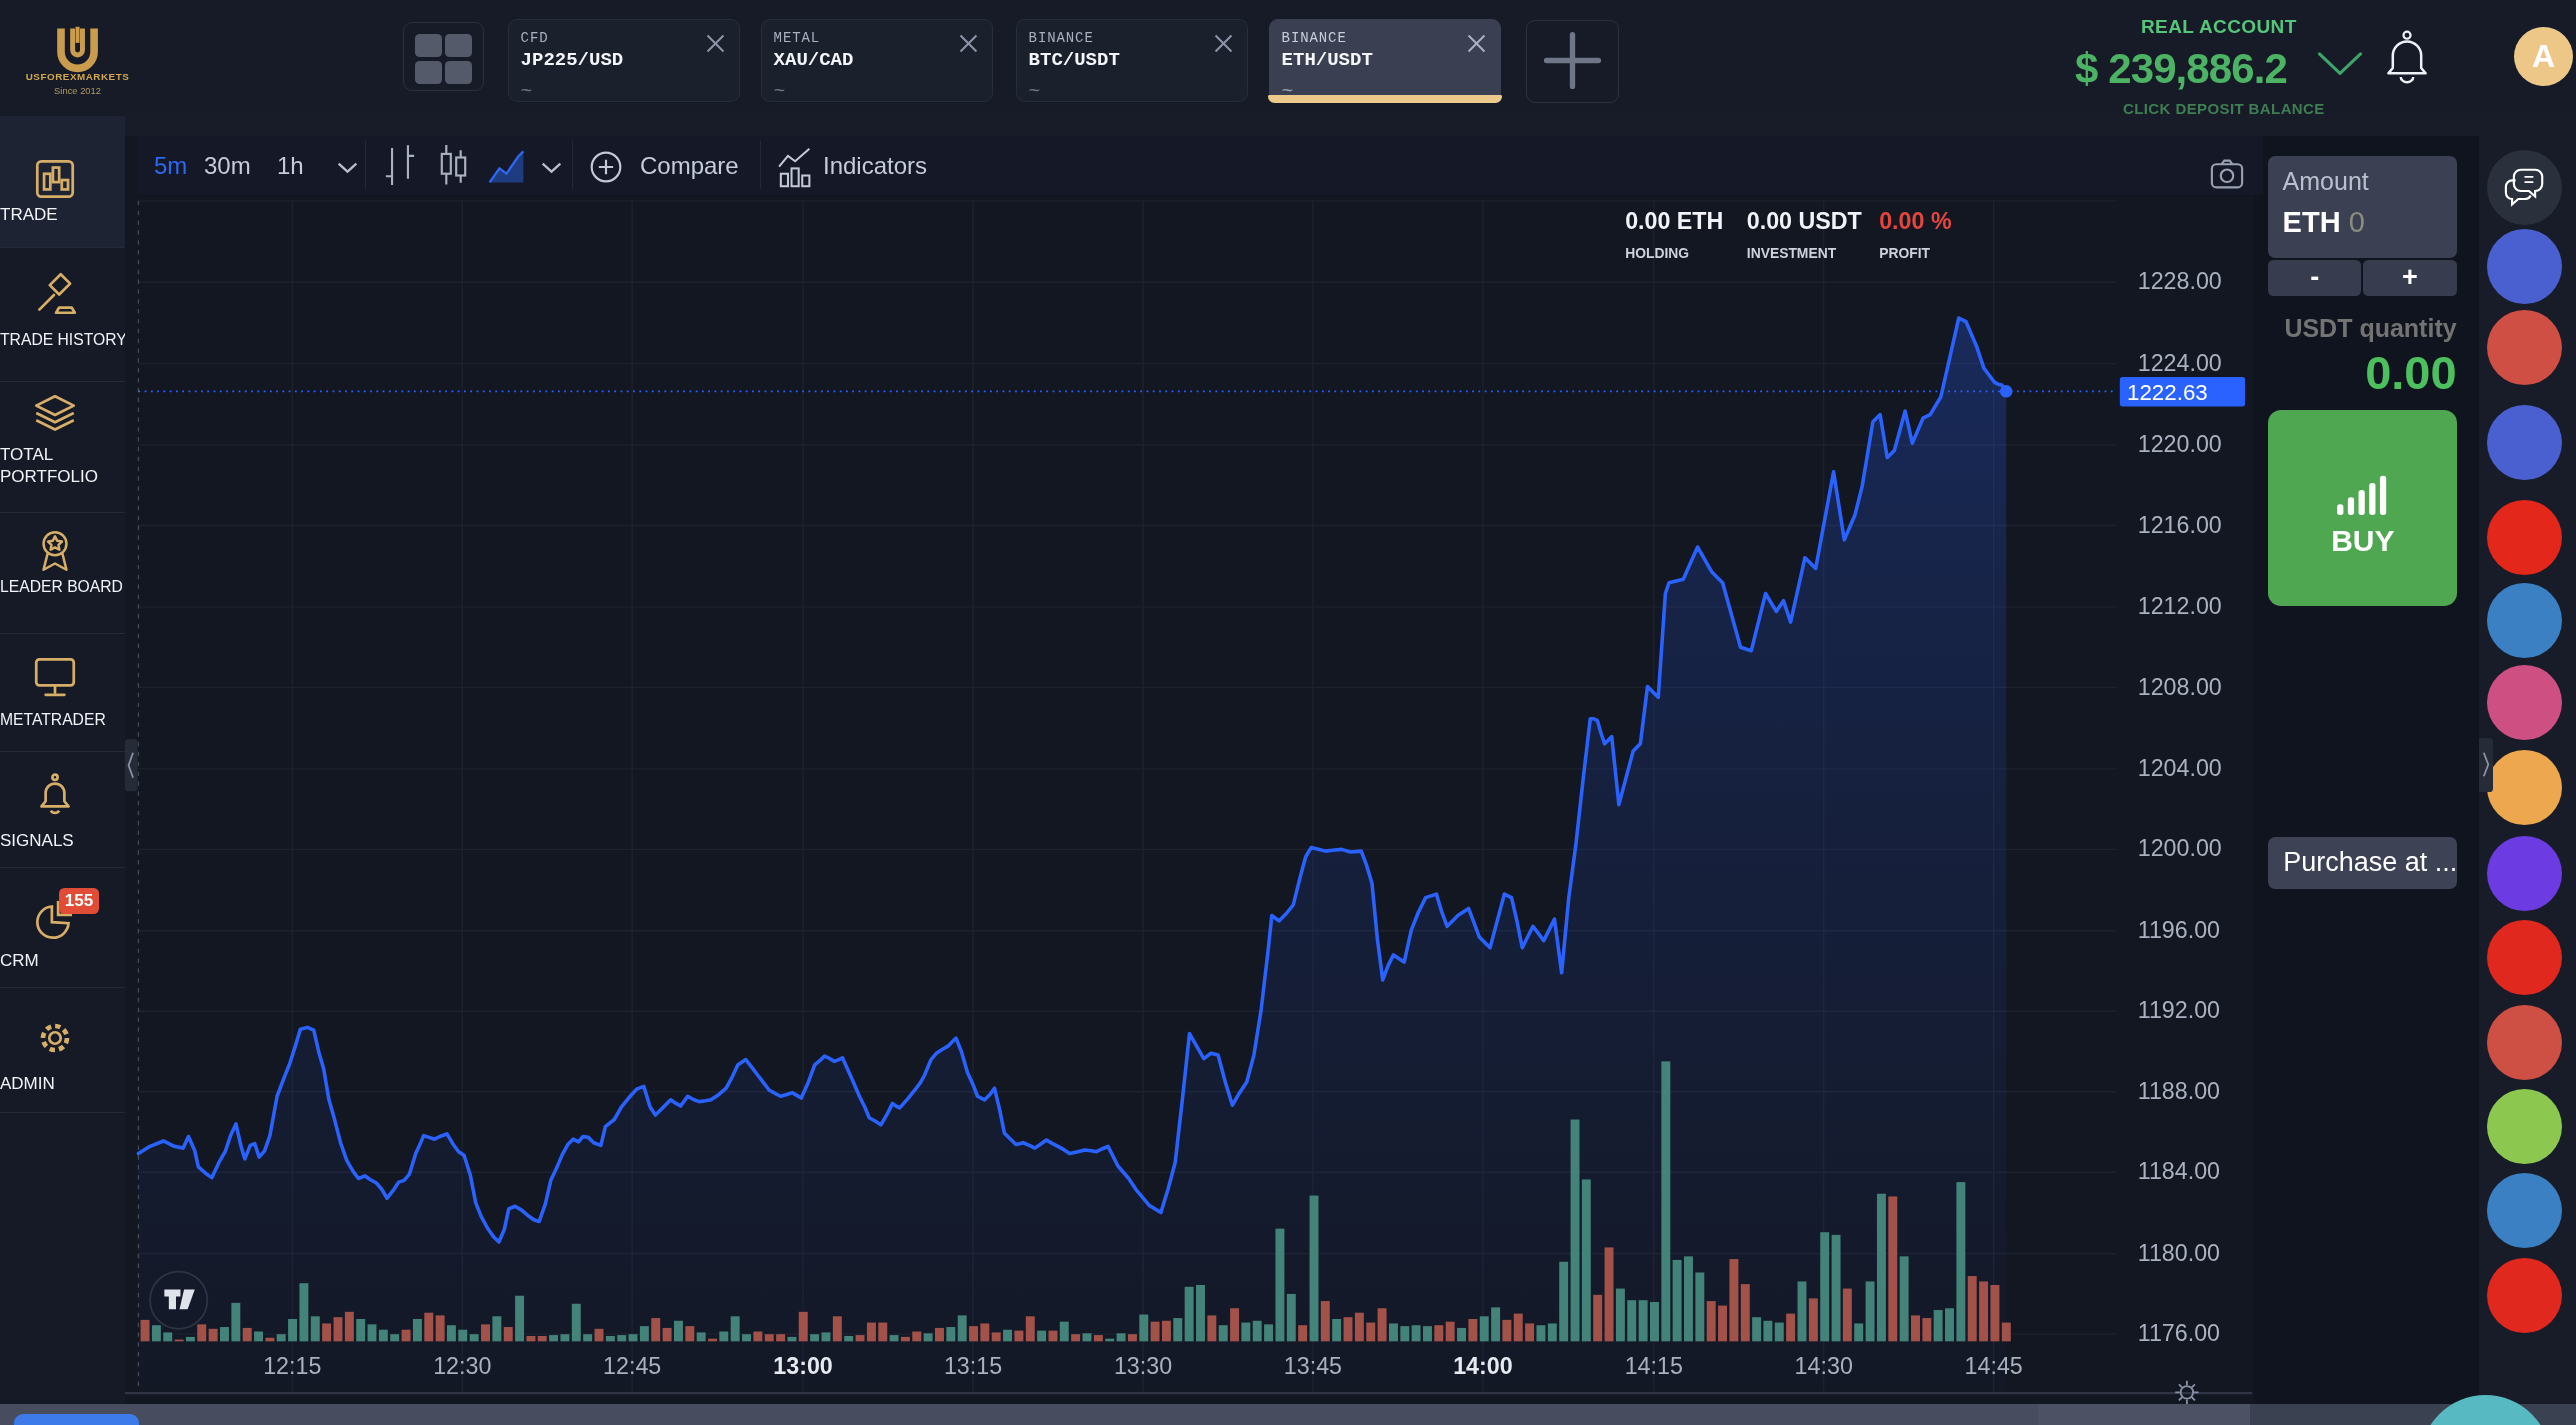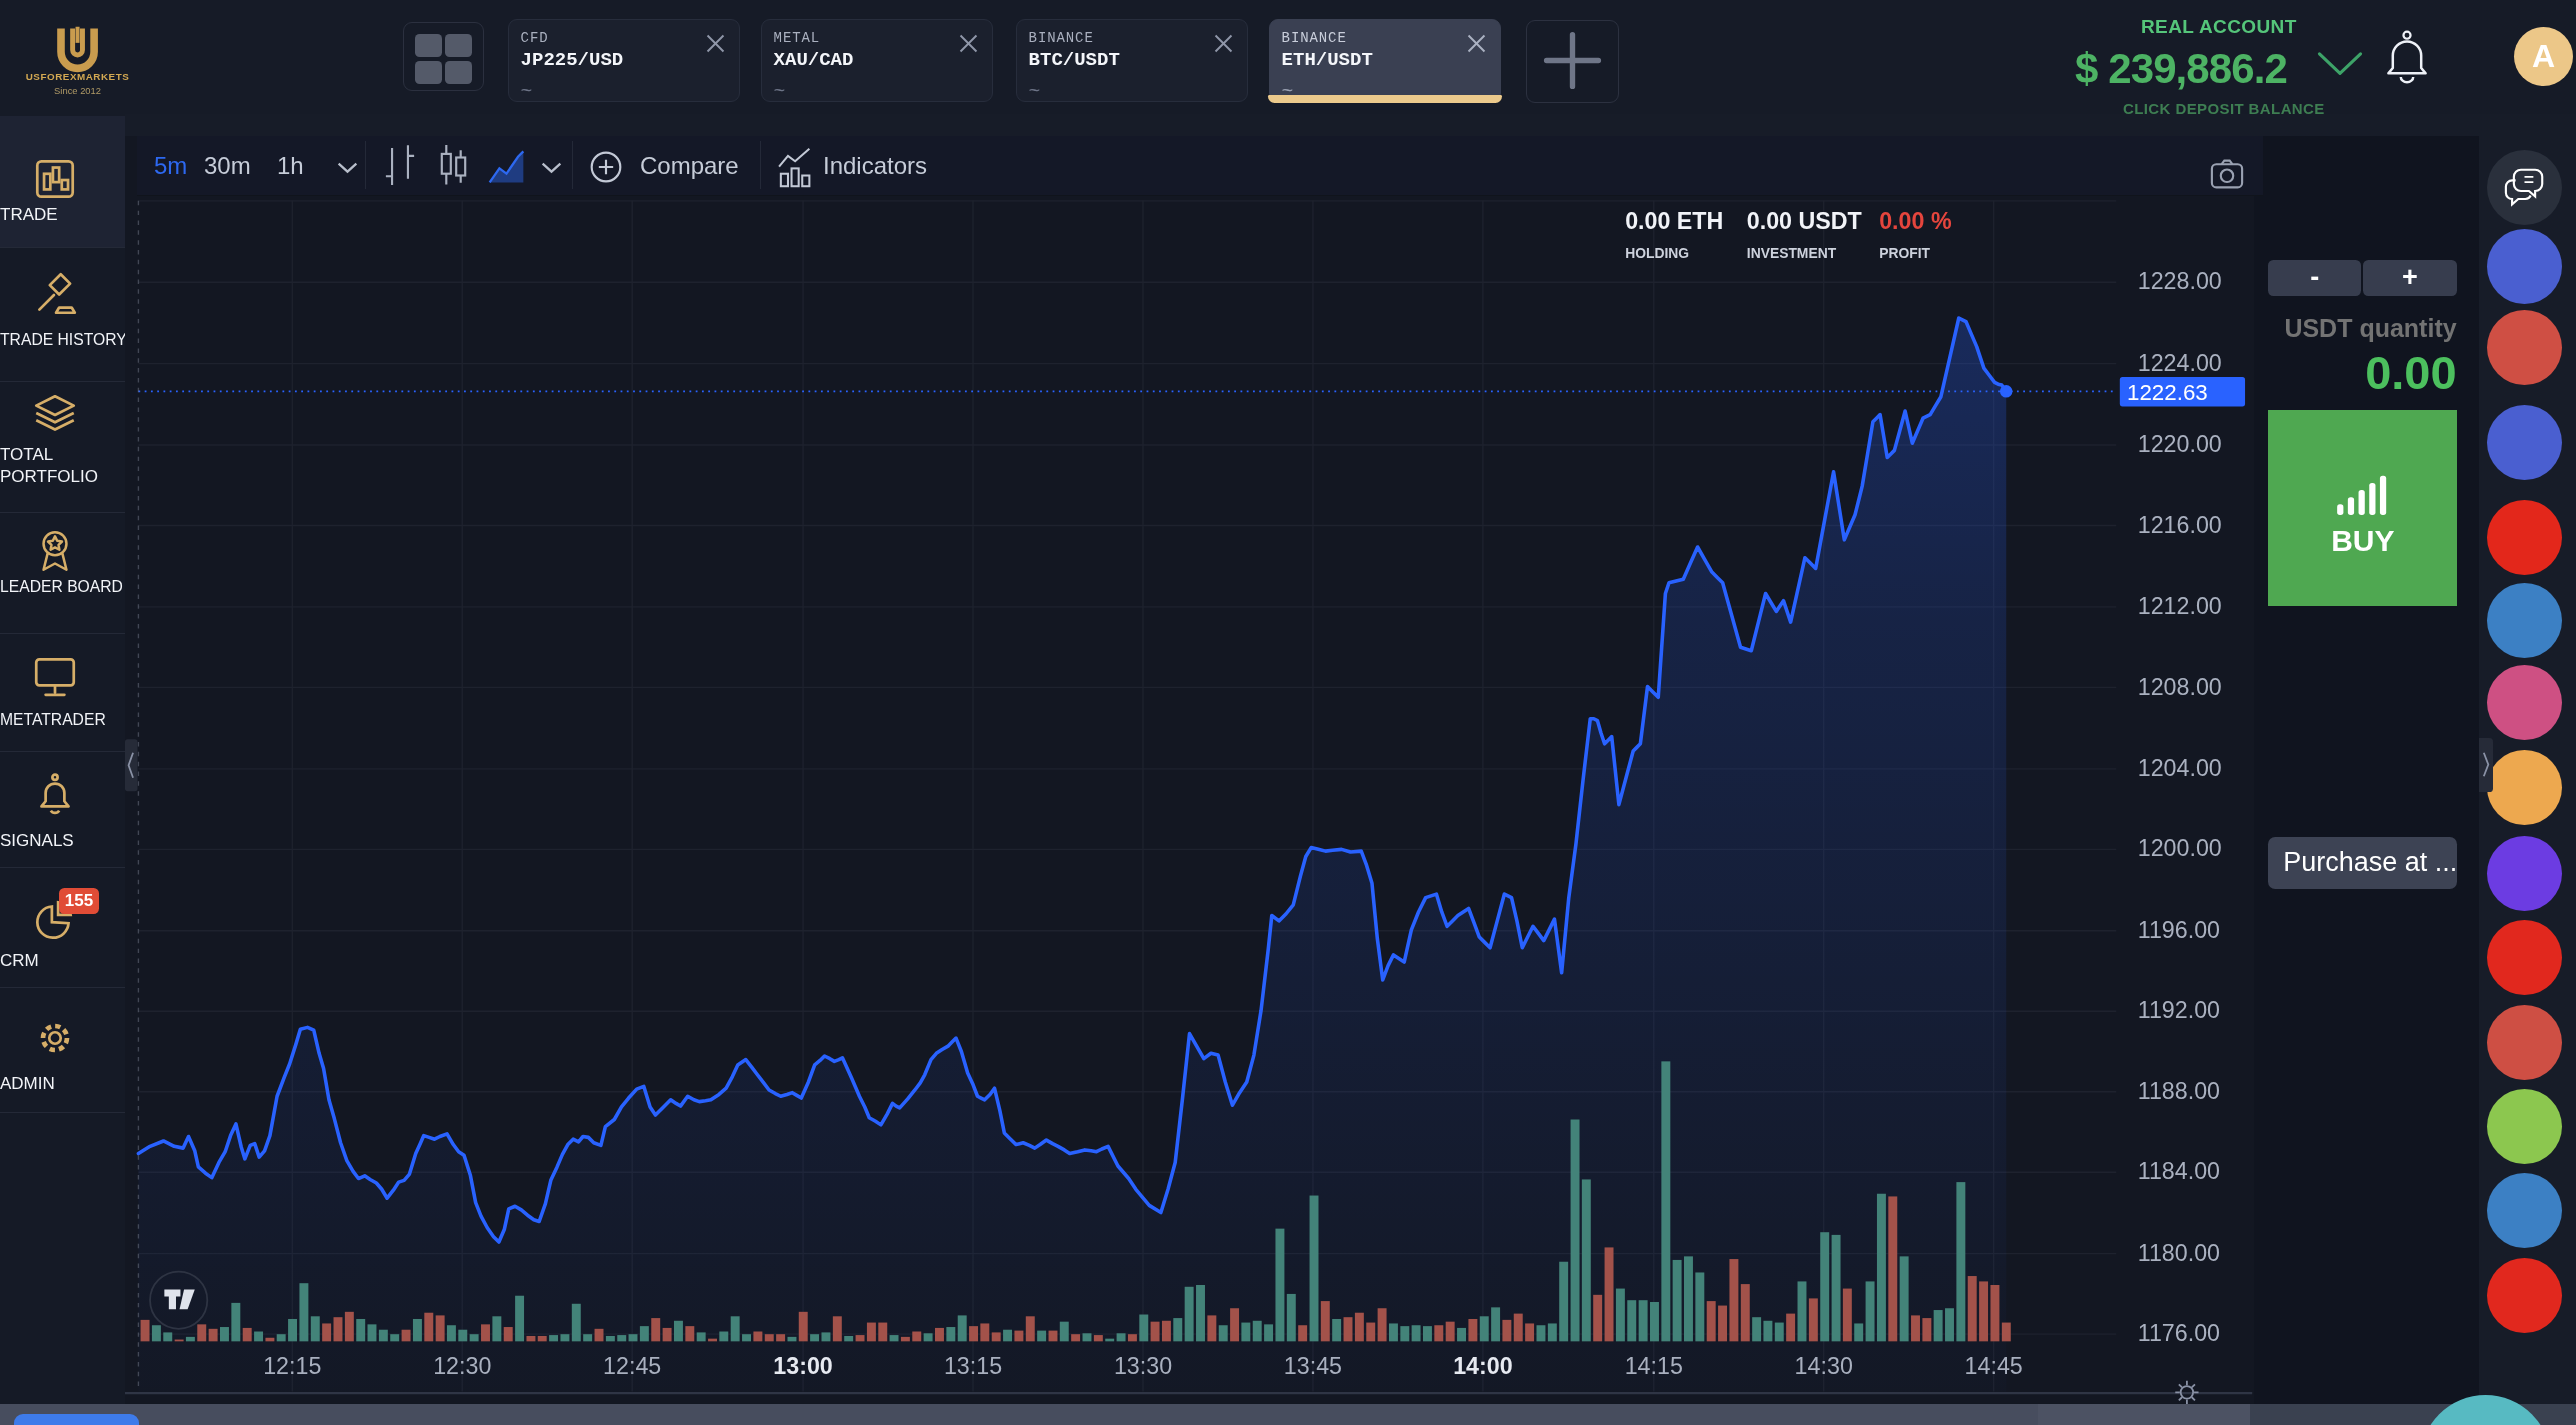--- a/index.html
+++ b/index.html
@@ -15,21 +15,21 @@
 .tab.sel{background:#3a4052;border-color:#3a4052;}
 .tab.sel:after{content:"";position:absolute;left:-1.8px;right:-1.8px;bottom:-1.8px;height:8px;background:#ecca8c;border-radius:1.8px 1.8px 8px 8px;}
 
 #sidebar{position:absolute;left:0;top:116px;width:125px;height:1288px;background:#151a26;}
 #sidebar .sep{position:absolute;left:0;width:125px;height:0.9px;background:#242937;}
 #sidebar .lbl{position:absolute;left:0;width:125px;text-align:left;color:#f2f4f8;font-size:17px;white-space:nowrap;overflow:visible;}
 
 #rpanel{position:absolute;left:2254px;top:114px;width:225px;height:1290px;background:#10141f;}
 #amtbox{position:absolute;left:14.3px;top:42px;width:189px;height:102px;background:#3b4152;border-radius:7.2px;}
 .pmbtn{position:absolute;top:146px;width:93px;height:36px;background:#373d4e;border-radius:5.4px;color:#fff;font-weight:bold;font-size:27px;text-align:center;line-height:34px;}
-#buybtn{position:absolute;left:14.3px;top:296px;width:189px;height:196px;background:#4fa851;border-radius:0;}
+#buybtn{position:absolute;left:14.3px;top:296px;width:189px;height:196px;background:#4fa851;border-radius:13px;}
 #sellbtn{position:absolute;left:14.3px;top:512px;width:189px;height:196px;background:#df5b40;border-radius:7.2px;}
 .btxt{position:absolute;left:0;width:189px;text-align:center;color:#fff;font-weight:bold;font-size:30px;}
 #purch{position:absolute;left:14.3px;top:723px;width:189px;height:52px;background:#3d4354;border-radius:7.2px;color:#fff;font-size:27px;text-align:right;padding-left:12.5px;line-height:50px;}
 
 #cstrip{position:absolute;left:2479px;top:114px;width:97px;height:1290px;background:#171c28;}
 .cc{position:absolute;left:8px;width:75px;height:75px;border-radius:50%;}
 
 #botbar{position:absolute;left:0;top:1404px;width:2576px;height:21.5px;background:#474d5e;}
 #botbar .seg2{position:absolute;left:2038px;top:0;width:213px;height:21.5px;background:#4c5263;}
 #botbar .seg3{position:absolute;left:2250px;top:0;width:326px;height:21.5px;background:#3a4150;}
@@ -467,20 +467,24 @@
  <circle cx="2445" cy="1557" r="7"></circle>
  <path d="M2445,1544 v5 M2445,1565 v5 M2432,1557 h5 M2453,1557 h5 M2436,1548 l3.5,3.5 M2450.5,1562.5 l3.5,3.5 M2454,1548 l-3.5,3.5 M2439.5,1562.5 l-3.5,3.5"></path>
 </g>
 <g>
  <rect x="140" y="827" width="14" height="58" rx="3" fill="#262b38"></rect>
  <path d="M149,842 l-5,14 l5,14" stroke="#8a92a6" stroke-width="2" fill="none"></path>
 </g>
 
 </svg>
 <div id="rpanel">
+ <div id="amtbox">
+  <div class="abs" style="left:14.3px;top:10.7px;font-size:25px;color:#b9c0cf">Amount</div>
+  <div class="abs" style="left:14.3px;top:50px;font-size:29px;font-weight:bold;color:#fff">ETH <span style="color:#8a8c80;font-weight:normal">0</span></div>
+ </div>
  <div class="pmbtn" style="left:14.3px">-</div>
  <div class="pmbtn" style="left:109px;width:94px">+</div>
  <div class="abs" style="right:22.4px;top:200px;font-size:25px;font-weight:bold;color:#737373">USDT quantity</div>
  <div class="abs" style="right:22.4px;top:231px;font-size:47px;font-weight:bold;color:#4cc05e">0.00</div>
  <div id="buybtn">
   <svg class="abs" style="left:69px;top:64px" width="52" height="41" viewBox="0 0 58 46">
    <g fill="#fff">
           <rect x="0" y="34" width="7" height="12" rx="3"></rect>
           <rect x="12" y="26" width="7" height="20" rx="3"></rect>
           <rect x="24" y="18" width="7" height="28" rx="3"></rect>

